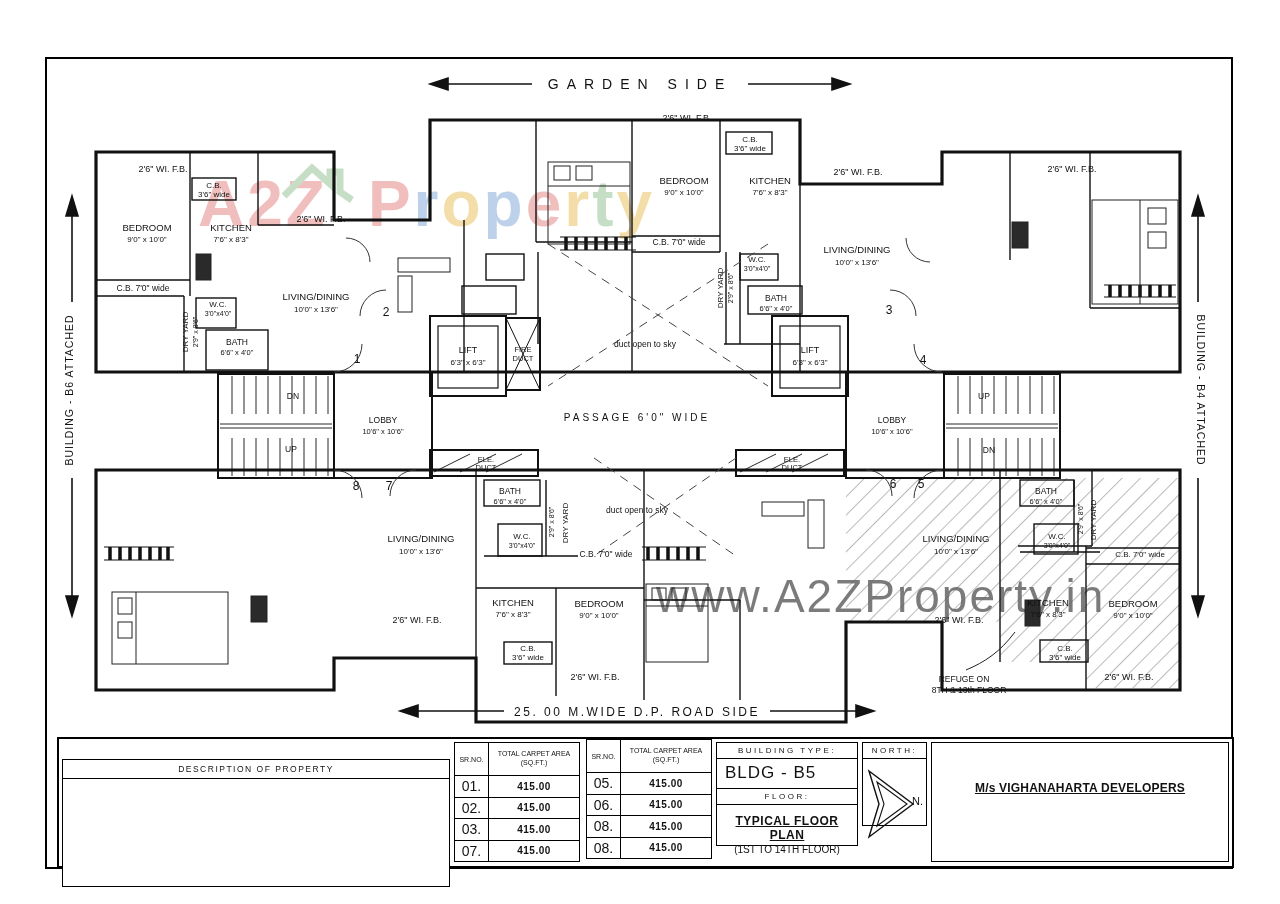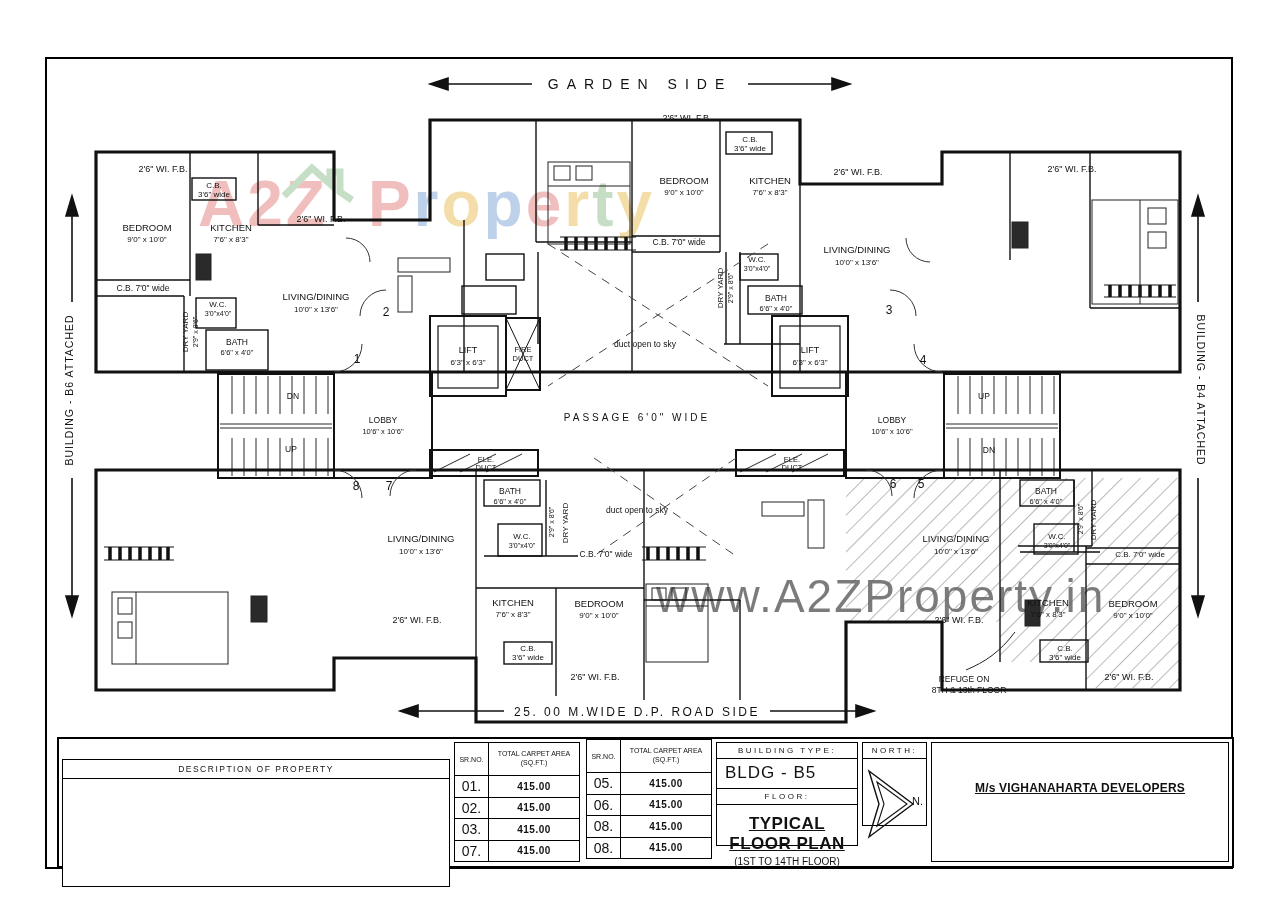--- a/index.html
+++ b/index.html
@@ -16,21 +16,21 @@
   .tb-carpet-head{display:flex;border-bottom:1.2px solid #000;height:32px;}
   .tb-sr{width:33px;border-right:1.2px solid #000;font-size:7px;display:flex;align-items:center;justify-content:center;}
   .tb-area{flex:1;font-size:7px;text-align:center;display:flex;flex-direction:column;justify-content:center;line-height:1.25;}
   .tb-rows{flex:1;display:flex;flex-direction:column;}
   .crow{flex:1;display:flex;border-bottom:1.2px solid #000;}
   .crow:last-child{border-bottom:none;}
   .c-sr{width:33px;border-right:1.2px solid #000;font-size:14px;display:flex;align-items:center;justify-content:center;}
   .c-val{flex:1;font-size:10px;font-weight:700;display:flex;align-items:center;justify-content:center;letter-spacing:.5px;}
   .tb-bldg{left:657px;top:3px;width:142px;height:104px;}
   .tb-bldg-val{font-size:17px;padding:4px 8px 5px;border-bottom:1.2px solid #000;letter-spacing:1px;}
-  .tb-floor-val{font-size:17px;text-align:center;margin-top:9px;text-decoration:underline;letter-spacing:.5px;font-weight:700;}
+  .tb-floor-val{font-size:12px;text-align:center;margin-top:9px;text-decoration:underline;letter-spacing:.5px;font-weight:700;}
   .tb-floor-sub{font-size:10px;text-align:center;margin-top:2px;}
   .tb-north{left:803px;top:3px;width:65px;height:84px;}
   .tb-dev{left:872px;top:3px;width:298px;height:120px;}
   .tb-dev-val{font-size:12px;text-align:center;margin-top:38px;text-decoration:underline;font-weight:700;letter-spacing:.2px;}
   .north-wrap{position:relative;height:86px;}
   .north-svg{position:absolute;left:2px;top:6px;}
   .tb-n{position:absolute;right:3px;top:36px;font-size:11px;}
 </style>
 </head>
 <body>

